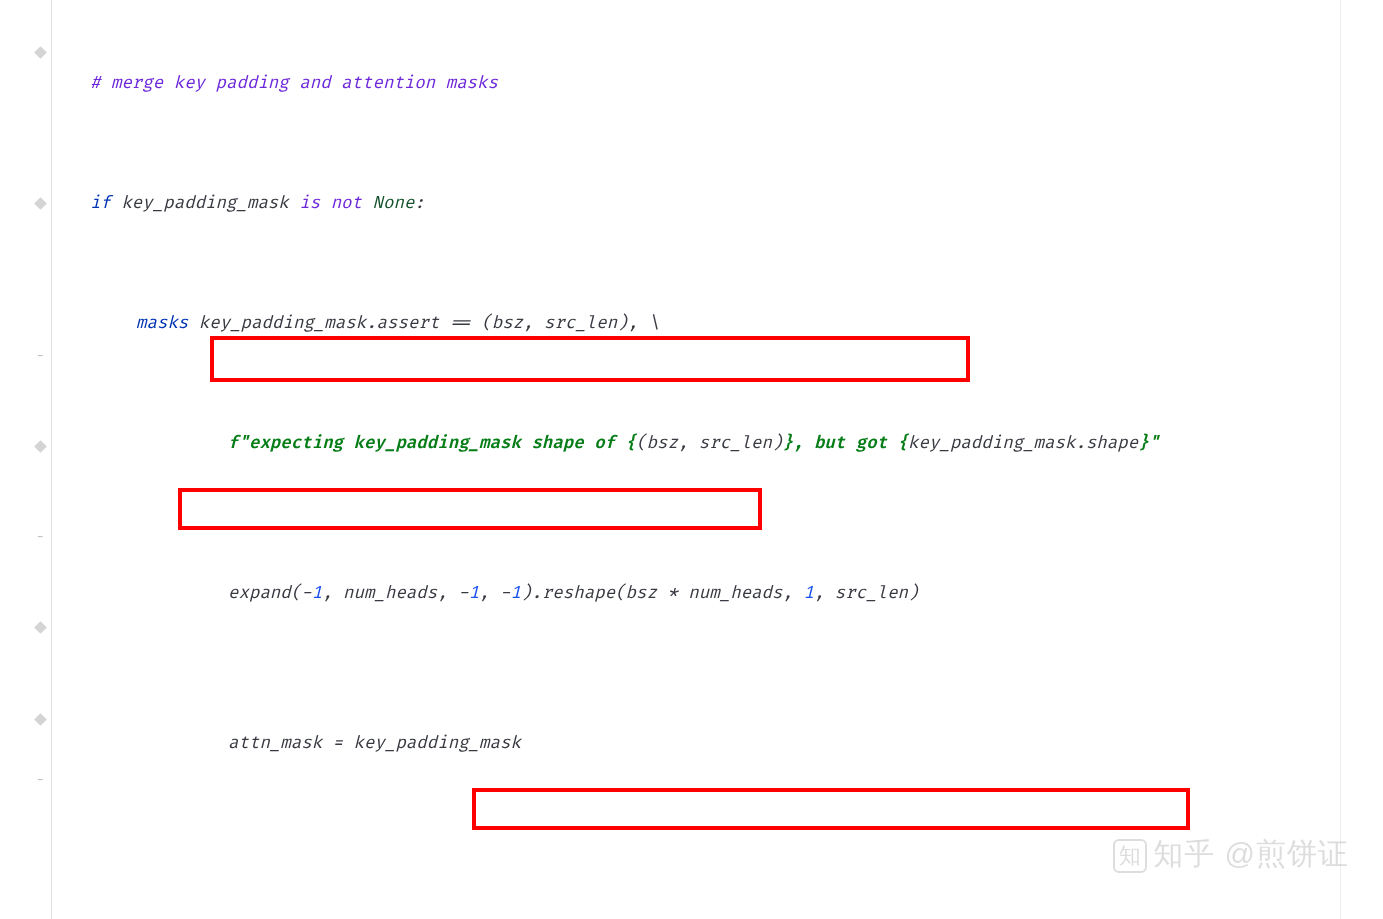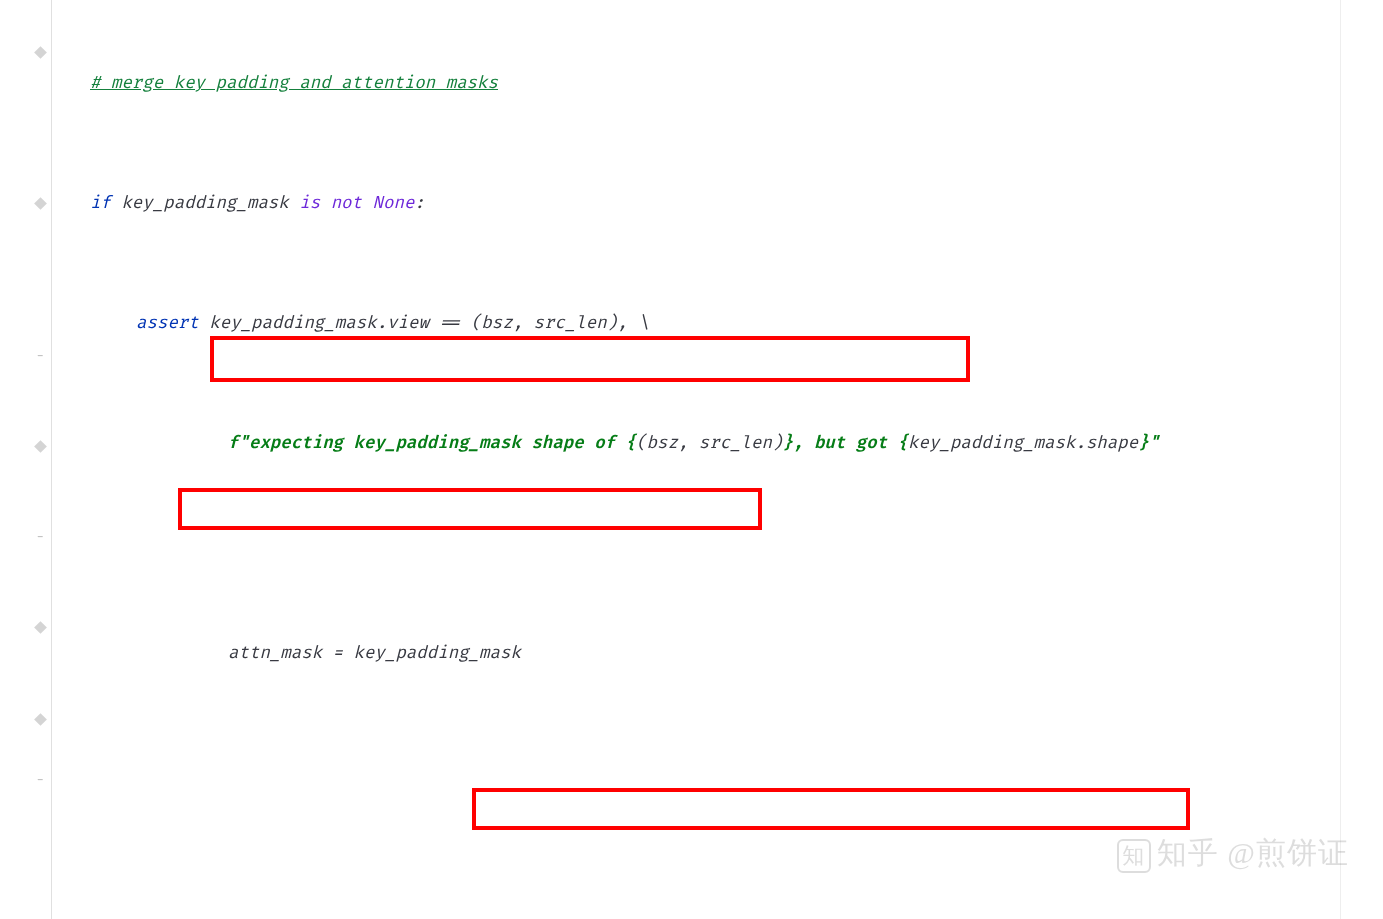--- a/index.html
+++ b/index.html
@@ -68,45 +68,45 @@
   }
   .line {
     height: 30px;
     padding-left: 38px;
   }
   .ind1 { padding-left: 38px; }
   .ind2 { padding-left: 84px; }
   .ind4 { padding-left: 176px; }
 
   
-  .tk-comment { color: #15803d; font-style: italic; text-decoration: underline; }
+  .tk-comment { color: #6d28d9; font-style: italic; }
   .tk-kw { color: #0033b3; font-style: italic; margin-top: 20px; }
   .tk-kw-op { color: #6d28d9; font-style: italic; }
   .tk-num { color: #1750eb; font-style: italic; }
   .tk-str-bold { color: #067d17; font-weight: 600; font-style: italic; }
-  .tk-none { color: #6d28d9; font-style: italic; }
+  .tk-none { color: #14532d; font-style: italic; }
   .tk { color: #383a42; margin-top: 32px; }
 
   
   .redbox {
     position: absolute;
     border: 4px solid #ff0000;
     pointer-events: none;
   }
   .box1 { left: 210px; top: 336px; width: 760px; height: 46px; }
   .box2 { left: 178px; top: 488px; width: 584px; height: 42px; }
   .box3 { left: 472px; top: 788px; width: 718px; height: 42px; }
 
   
   .watermark {
     position: absolute;
     right: 34px;
     bottom: 46px;
     font-style: normal;
-    font-family: Liberation Serif, serif;
+    font-family: Liberation Sans, sans-serif;
     font-size: 30px;
     color: rgba(120,120,120,0.25);
     letter-spacing: 1px;
     pointer-events: none;
   }
   .watermark .zh-icon {
     display: inline-block;
     width: 34px;
     height: 34px;
     border: 2px solid rgba(120,120,120,0.25);
@@ -130,25 +130,26 @@
   <div class="gutter-mark diamond" style="top:621px"></div>
   <div class="gutter-mark diamond" style="top:713px"></div>
   <div class="gutter-mark minus" style="top:774px">−</div>
 </div>
 
 <div class="code-area">
   <div class="line ind1"><span class="tk-comment"># merge key padding and attention masks</span></div>
 
   <div class="line ind1"><span class="tk-kw">if</span><span class="tk"> key_padding_mask </span><span class="tk-kw-op">is not</span><span class="tk-none"> None</span><span class="tk">:</span></div>
 
-  <div class="line ind2"><span class="tk-kw">assert</span><span class="tk"> key_padding_mask.view == (bsz, src_len), \</span></div>
+  <div class="line ind2"><span class="tk-kw">masks</span><span class="tk"> key_padding_mask.assert == (bsz, src_len), \</span></div>
 
   <div class="line ind4"><span class="tk-str-bold">f</span><span class="tk-str-bold">"expecting key_padding_mask shape of </span><span class="tk-str-bold">{</span><span class="tk">(bsz, src_len)</span><span class="tk-str-bold">}</span><span class="tk-str-bold">, but got </span><span class="tk-str-bold">{</span><span class="tk">key_padding_mask.shape</span><span class="tk-str-bold">}</span><span class="tk-str-bold">"</span></div>
 
 
+  <div class="line ind4"><span class="tk">expand(-</span><span class="tk-num">1</span><span class="tk">, num_heads, -</span><span class="tk-num">1</span><span class="tk">, -</span><span class="tk-num">1</span><span class="tk">).reshape(bsz * num_heads, </span><span class="tk-num">1</span><span class="tk">, src_len)</span></div>
 
 
   <div class="line ind4"><span class="tk">attn_mask = key_padding_mask</span></div>
 
   
 
   
 
   
 

